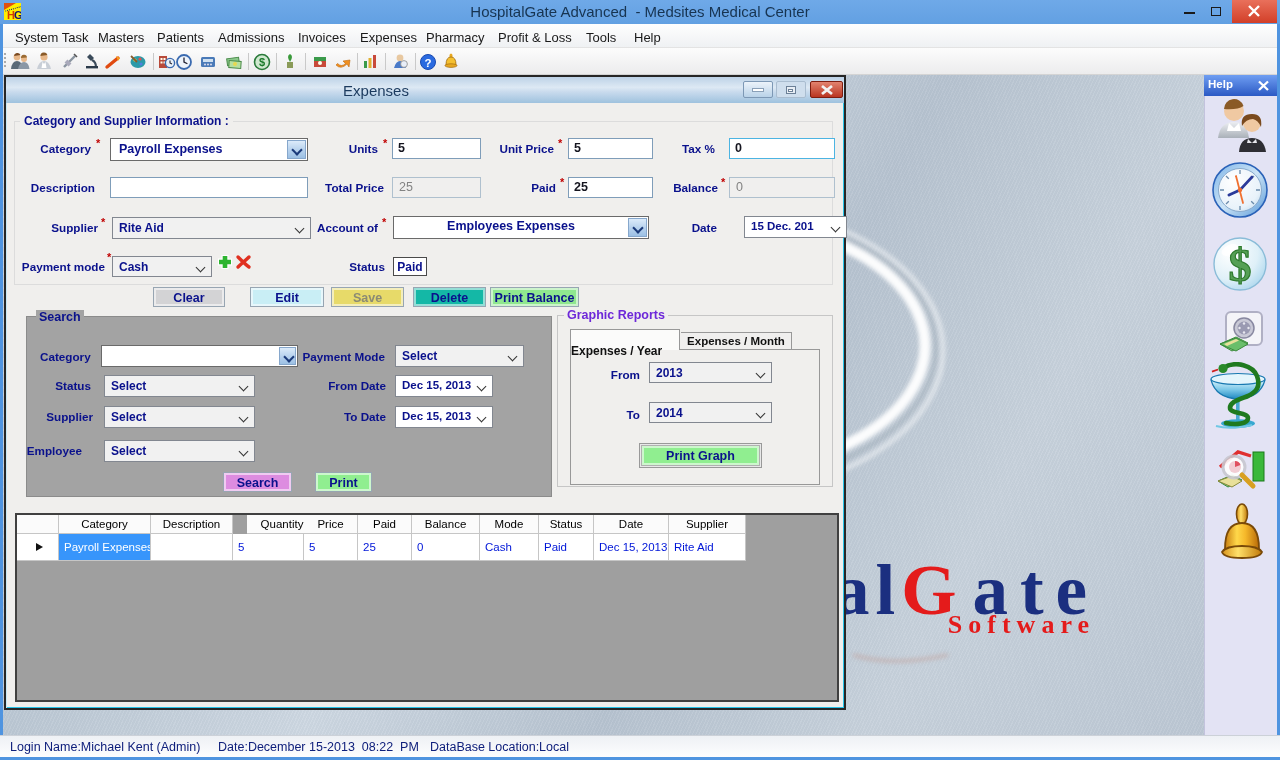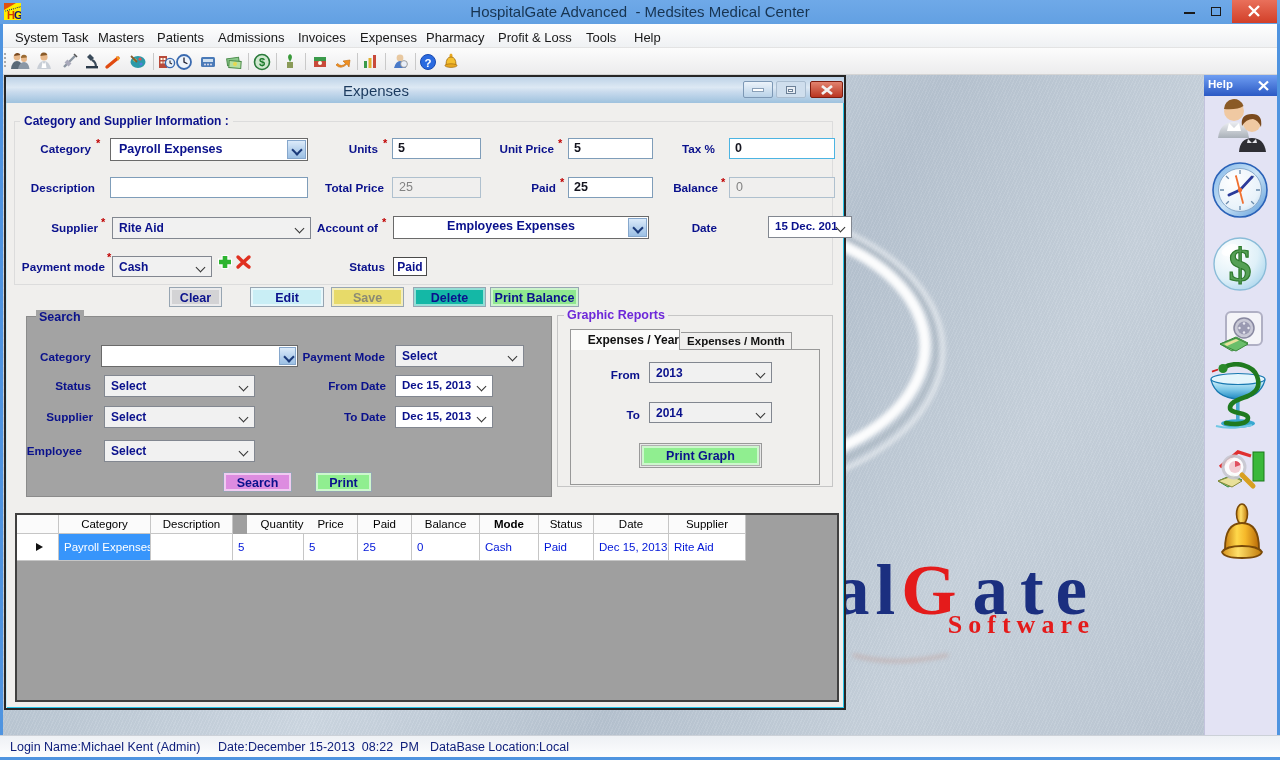--- a/index.html
+++ b/index.html
@@ -377,36 +377,36 @@
 <div class="lbl" style="left:38px;top:221px;width:60px;">Supplier</div>
 <div class="ast" style="left:101px;top:216px;">*</div>
 <div class="sel" style="left:112px;top:217px;width:199px;height:22px;">Rite Aid</div>
 <div class="lbl" style="left:308px;top:221px;width:70px;">Account of</div>
 <div class="ast" style="left:382px;top:216px;">*</div>
 <div class="combo" style="left:393px;top:216px;width:256px;height:23px;">
     <div class="combobtn"></div>
   </div>
 <div class="cotext" style="left:393px;top:219px;width:236px;text-align:center;">Employees Expenses</div>
 <div class="lbl" style="left:677px;top:221px;width:40px;">Date</div>
-<div class="dtc" style="left:768px;top:216px;width:84px;height:22px;">15 Dec. 201</div>
+<div class="dtc" style="left:744px;top:216px;width:103px;height:22px;">15 Dec. 201</div>
 
 <div class="lbl" style="left:15px;top:260px;width:90px;">Payment mode</div>
 <div class="ast" style="left:107px;top:251px;">*</div>
 <div class="sel" style="left:112px;top:256px;width:100px;height:21px;">Cash</div>
 <svg class="abs" style="left:217px;top:254px;" width="16" height="16">
     <path d="M8 1 V15 M1 8 H15" stroke="#fff" stroke-width="7"></path>
     <path d="M8 2 V14 M2 8 H14" stroke="#2eb430" stroke-width="4.6"></path>
   </svg>
 <svg class="abs" style="left:235px;top:254px;" width="17" height="16">
     <path d="M3 3 C6 6 11 11 14 13 M14 3 C11 6 6 10 3 13" stroke="#e03020" stroke-width="3.4" stroke-linecap="round"></path>
   </svg>
 <div class="lbl" style="left:340px;top:260px;width:45px;">Status</div>
 <div class="abs" style="left:393px;top:257px;width:34px;height:19px;background:#fff;border:1px solid #4a4a4a;text-align:center;font:bold 12px 'Liberation Sans',sans-serif;color:#0a118c;padding-top:2px;">Paid</div>
 
-<div class="btn" style="left:169px;top:287px;width:53px;height:20px;background:#d3d3d5;">Clear</div>
+<div class="btn" style="left:153px;top:287px;width:72px;height:20px;background:#d3d3d5;">Clear</div>
 <div class="btn" style="left:250px;top:287px;width:74px;height:20px;background:#c9eef5;">Edit</div>
 <div class="btn" style="left:331px;top:287px;width:73px;height:20px;background:#e7da69;color:#8b8b74;">Save</div>
 <div class="btn" style="left:413px;top:287px;width:73px;height:20px;background:#14b8a6;">Delete</div>
 <div class="btn" style="left:490px;top:287px;width:89px;height:20px;background:#8fe78f;">Print Balance</div>
 
 <div class="abs" style="left:26px;top:316px;width:526px;height:181px;background:#a3a3a3;border:1px solid #8b8b8b;"></div>
 <div class="abs" style="left:36px;top:310px;background:#a3a3a3;padding:0 3px;font:bold 12.5px 'Liberation Sans',sans-serif;color:#0a118c;">Search</div>
 <div class="lbl" style="left:40px;top:350px;width:50px;">Category</div>
 <div class="combo" style="left:101px;top:345px;width:197px;height:22px;">
     <div class="combobtn" style="width:17px;"></div>
@@ -422,38 +422,38 @@
 <div class="lbl" style="left:330px;top:410px;width:56px;">To Date</div>
 <div class="dtc" style="left:395px;top:406px;width:98px;height:22px;">Dec 15, 2013</div>
 <div class="lbl" style="left:22px;top:444px;width:60px;">Employee</div>
 <div class="sel" style="left:104px;top:440px;width:151px;height:22px;">Select</div>
 <div class="btn" style="left:223px;top:472px;width:69px;height:20px;background:#dd8ce0;">Search</div>
 <div class="btn" style="left:315px;top:472px;width:57px;height:20px;background:#90ee90;">Print</div>
 
 <div class="abs" style="left:557px;top:315px;width:276px;height:172px;border:1px solid #c6c6c6;"></div>
 <div class="abs" style="left:564px;top:308px;background:#f0efed;padding:0 3px;font:bold 12.5px 'Liberation Sans',sans-serif;color:#6d28d9;">Graphic Reports</div>
 <div class="abs" style="left:570px;top:349px;width:250px;height:136px;border:1px solid #989898;background:#f0efed;"></div>
-<div class="abs" style="left:570px;top:329px;width:110px;height:21px;background:#fbfbfa;border:1px solid #989898;border-bottom:none;text-align:right;font:bold 12px 'Liberation Sans',sans-serif;color:#111;padding-top:3px;">Expenses / Year</div>
+<div class="abs" style="left:570px;top:329px;width:110px;height:21px;background:#fbfbfa;border:1px solid #989898;border-bottom:none;text-align:left;font:bold 12px 'Liberation Sans',sans-serif;color:#111;padding-top:14px;">Expenses / Year</div>
 <div class="abs" style="left:681px;top:332px;width:111px;height:17px;background:#f0efee;border:1px solid #989898;border-bottom:none;border-left:none;text-align:center;font:bold 11.5px 'Liberation Sans',sans-serif;color:#111;padding-top:2px;">Expenses / Month</div>
 <div class="lbl" style="left:606px;top:368px;width:34px;">From</div>
 <div class="sel" style="left:649px;top:362px;width:123px;height:21px;">2013</div>
 <div class="lbl" style="left:616px;top:408px;width:24px;">To</div>
 <div class="sel" style="left:649px;top:402px;width:123px;height:21px;">2014</div>
 <div class="abs" style="left:639px;top:443px;width:123px;height:25px;background:#e8e8e8;border:1px solid #999;"></div>
 <div class="btn" style="left:641px;top:445px;width:119px;height:21px;background:#90ee90;border-color:#b0b0b0;">Print Graph</div>
 
 <div class="abs" style="left:15px;top:513px;width:824px;height:189px;background:#9f9f9f;border:2px solid #404040;"></div>
 <div class="hd" style="left:17px;top:515px;width:42px;background:#fbfbfb;"></div>
 <div class="hd" style="left:59px;top:515px;width:92px;">Category</div>
 <div class="hd" style="left:151px;top:515px;width:82px;">Description</div>
 <div class="hd" style="left:247px;top:515px;width:71px;">Quantity</div>
 <div class="hd" style="left:304px;top:515px;width:54px;">Price</div>
 <div class="hd" style="left:358px;top:515px;width:54px;">Paid</div>
 <div class="hd" style="left:412px;top:515px;width:68px;">Balance</div>
-<div class="hd" style="left:480px;top:515px;width:59px;font-weight:bold;">Mode</div>
+<div class="hd" style="left:480px;top:515px;width:59px;">Mode</div>
 <div class="hd" style="left:539px;top:515px;width:55px;">Status</div>
 <div class="hd" style="left:594px;top:515px;width:75px;">Date</div>
 <div class="hd" style="left:669px;top:515px;width:77px;">Supplier</div>
 <div class="cel" style="left:17px;top:534px;width:42px;">
     <span style="display:block;margin:2px 0 0 14px;width:0;height:0;border-left:7px solid #111;border-top:4.5px solid transparent;border-bottom:4.5px solid transparent;"></span>
   </div>
 <div class="cel" style="left:59px;top:534px;width:92px;background:#3795fb;color:#fff;">Payroll Expenses</div>
 <div class="cel" style="left:151px;top:534px;width:82px;"></div>
 <div class="cel" style="left:233px;top:534px;width:71px;">5</div>
 <div class="cel" style="left:304px;top:534px;width:54px;">5</div>

